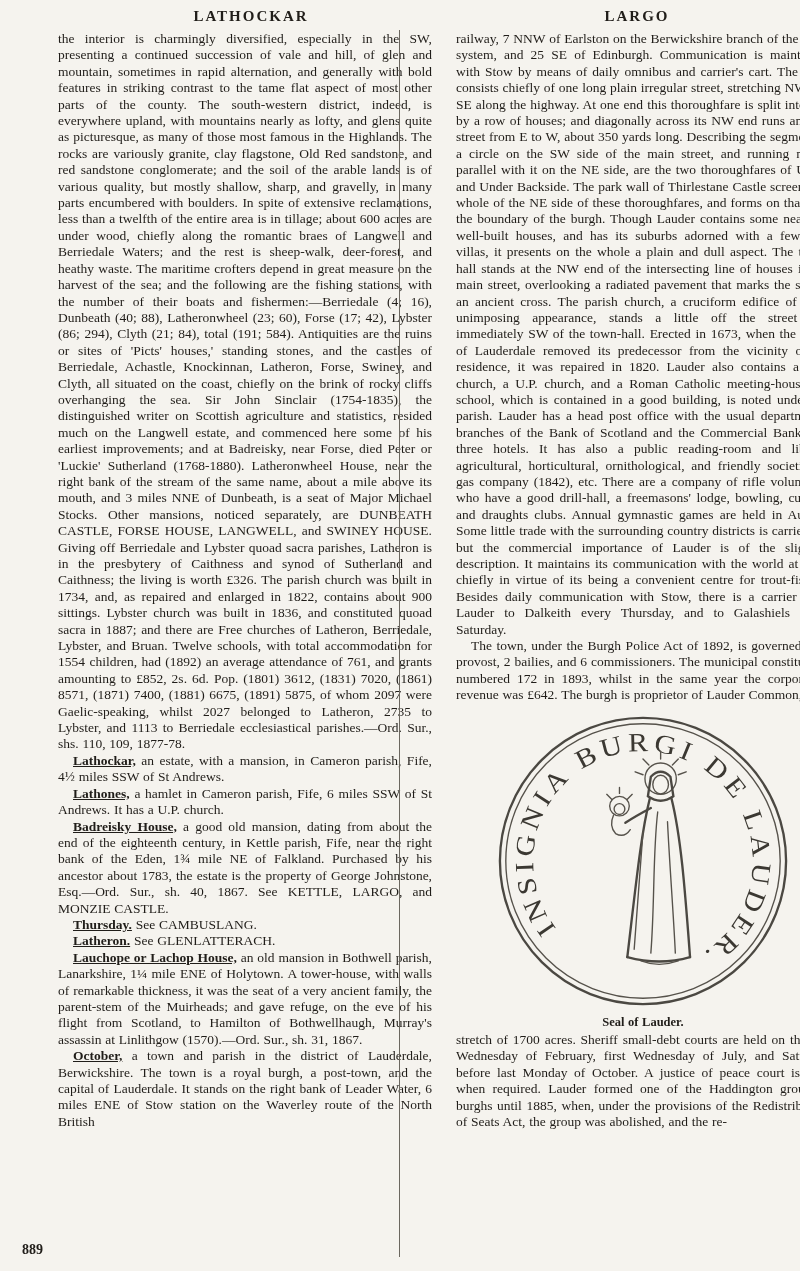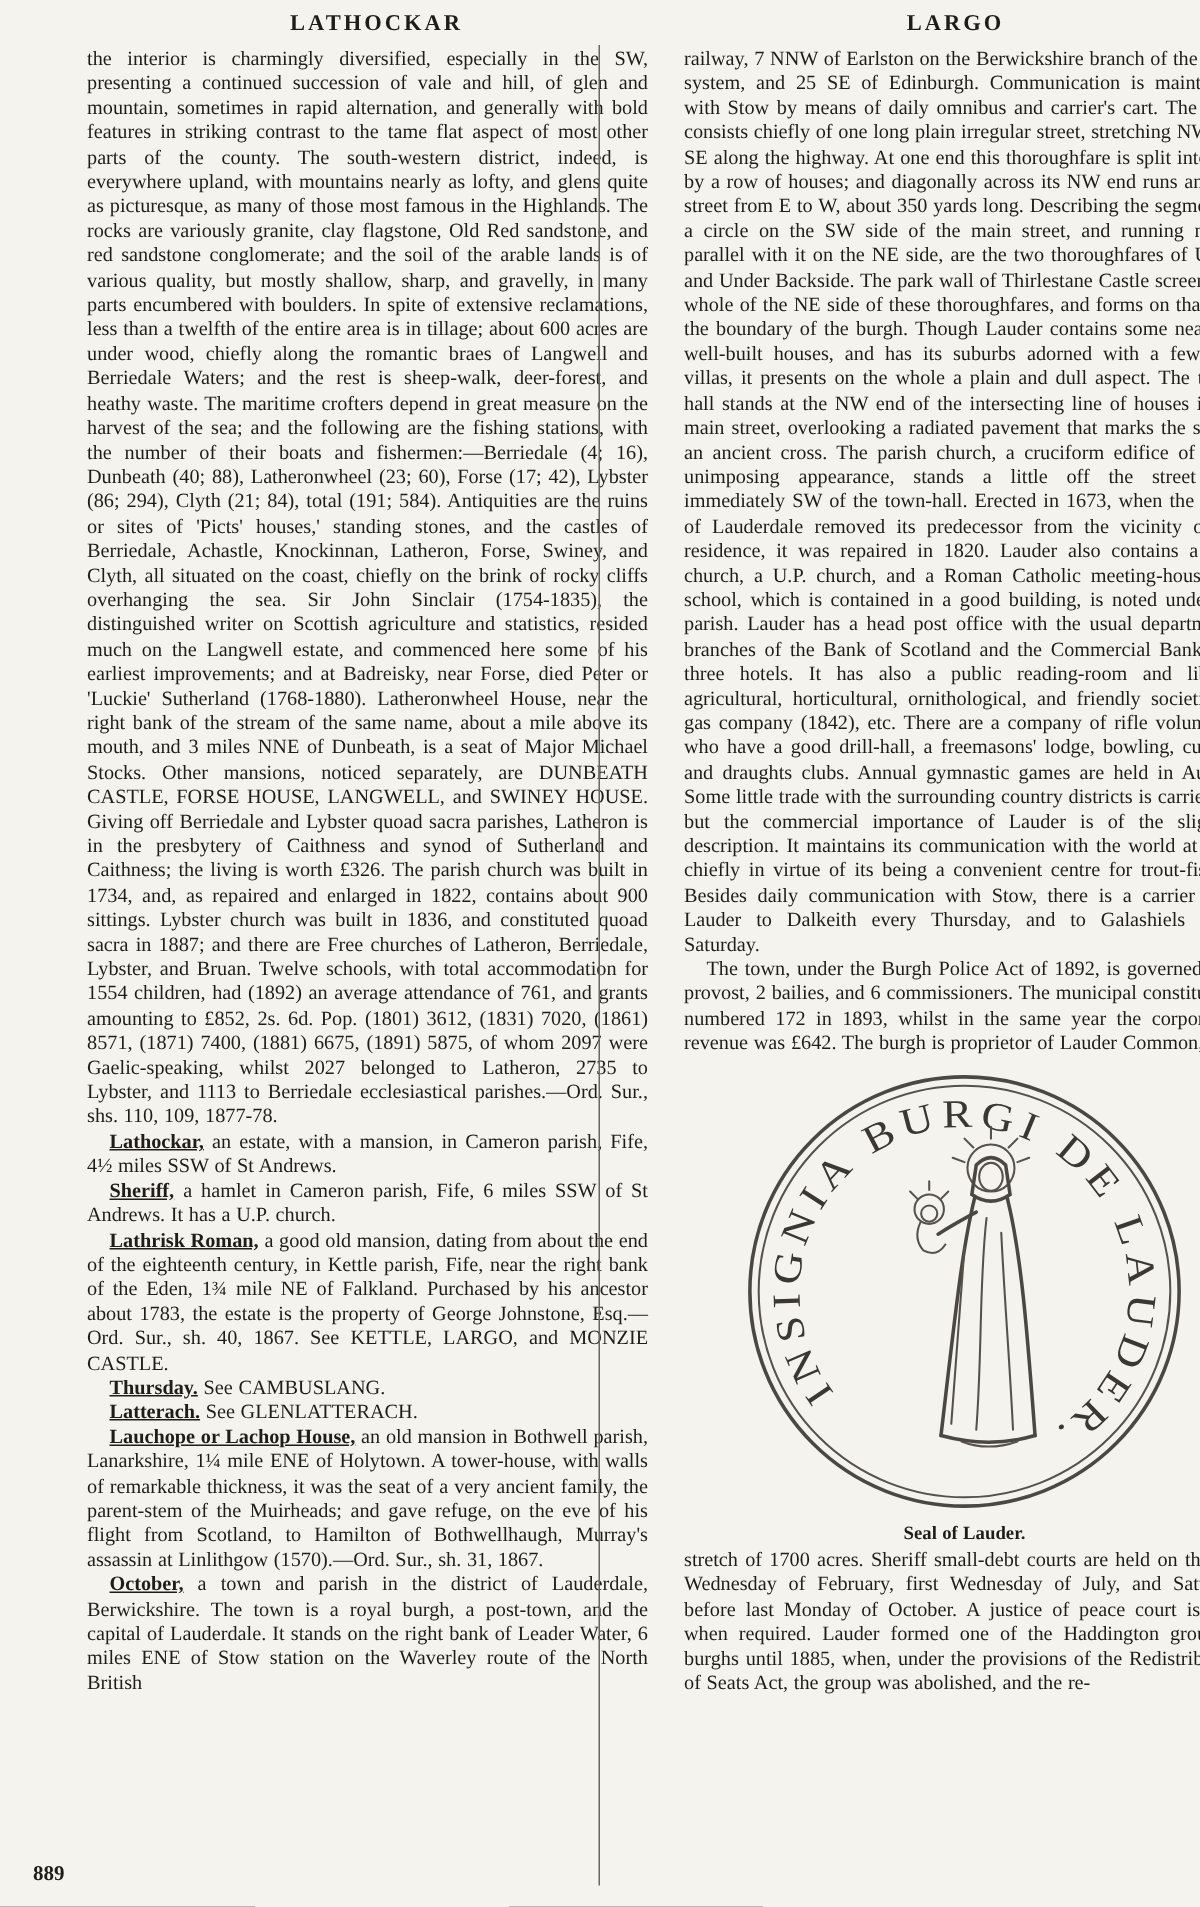--- a/index.html
+++ b/index.html
@@ -88,24 +88,24 @@
     <div class="head">LATHOCKAR</div>
     <div class="head">LARGO</div>
   </div>
 
   <div class="divider"></div>
 
   <div class="columns">
     <div class="col" id="left-body">
         <p class="para noindent">the interior is charmingly diversified, especially in the SW, presenting a continued succession of vale and hill, of glen and mountain, sometimes in rapid alternation, and generally with bold features in striking contrast to the tame flat aspect of most other parts of the county. The south-western district, indeed, is everywhere upland, with mountains nearly as lofty, and glens quite as picturesque, as many of those most famous in the Highlands.  The rocks are variously granite, clay flagstone, Old Red sandstone, and red sandstone conglomerate; and the soil of the arable lands is of various quality, but mostly shallow, sharp, and gravelly, in many parts encumbered with boulders.  In spite of extensive reclamations, less than a twelfth of the entire area is in tillage; about 600 acres are under wood, chiefly along the romantic braes of Langwell and Berriedale Waters; and the rest is sheep-walk, deer-forest, and heathy waste.  The maritime crofters depend in great measure on the harvest of the sea; and the following are the fishing stations, with the number of their boats and fishermen:—Berriedale (4; 16), Dunbeath (40; 88), Latheronwheel (23; 60), Forse (17; 42), Lybster (86; 294), Clyth (21; 84), total (191; 584). Antiquities are the ruins or sites of 'Picts' houses,' standing stones, and the castles of Berriedale, Achastle, Knockinnan, Latheron, Forse, Swiney, and Clyth, all situated on the coast, chiefly on the brink of rocky cliffs overhanging the sea.  Sir John Sinclair (1754-1835), the distinguished writer on Scottish agriculture and statistics, resided much on the Langwell estate, and commenced here some of his earliest improvements; and at Badreisky, near Forse, died Peter or 'Luckie' Sutherland (1768-1880).  Latheronwheel House, near the right bank of the stream of the same name, about a mile above its mouth, and 3 miles NNE of Dunbeath, is a seat of Major Michael Stocks.  Other mansions, noticed separately, are DUNBEATH CASTLE, FORSE HOUSE, LANGWELL, and SWINEY HOUSE.  Giving off Berriedale and Lybster quoad sacra parishes, Latheron is in the presbytery of Caithness and synod of Sutherland and Caithness; the living is worth £326.  The parish church was built in 1734, and, as repaired and enlarged in 1822, contains about 900 sittings.  Lybster church was built in 1836, and constituted quoad sacra in 1887; and there are Free churches of Latheron, Berriedale, Lybster, and Bruan.  Twelve schools, with total accommodation for 1554 children, had (1892) an average attendance of 761, and grants amounting to £852, 2s. 6d.  Pop. (1801) 3612, (1831) 7020, (1861) 8571, (1871) 7400, (1881) 6675, (1891) 5875, of whom 2097 were Gaelic-speaking, whilst 2027 belonged to Latheron, 2735 to Lybster, and 1113 to Berriedale ecclesiastical parishes.—Ord. Sur., shs. 110, 109, 1877-78.</p>
         <p class="para"><span class="lead">Lathockar,</span> an estate, with a mansion, in Cameron parish, Fife, 4½ miles SSW of St Andrews.</p>
-        <p class="para"><span class="lead">Sheriff,</span> a hamlet in Cameron parish, Fife, 6 miles SSW of St Andrews.  It has a U.P. church.</p>
-        <p class="para"><span class="lead">Lathrisk Roman,</span> a good old mansion, dating from about the end of the eighteenth century, in Kettle parish, Fife, near the right bank of the Eden, 1¾ mile NE of Falkland.  Purchased by his ancestor about 1783, the estate is the property of George Johnstone, Esq.—Ord. Sur., sh. 40, 1867.  See KETTLE, LARGO, and MONZIE CASTLE.</p>
+        <p class="para"><span class="lead">Lathones,</span> a hamlet in Cameron parish, Fife, 6 miles SSW of St Andrews.  It has a U.P. church.</p>
+        <p class="para"><span class="lead">Badreisky House,</span> a good old mansion, dating from about the end of the eighteenth century, in Kettle parish, Fife, near the right bank of the Eden, 1¾ mile NE of Falkland.  Purchased by his ancestor about 1783, the estate is the property of George Johnstone, Esq.—Ord. Sur., sh. 40, 1867.  See KETTLE, LARGO, and MONZIE CASTLE.</p>
         <p class="para"><span class="lead">Thursday.</span>  See CAMBUSLANG.</p>
-        <p class="para"><span class="lead">Latterach.</span>  See GLENLATTERACH.</p>
+        <p class="para"><span class="lead">Latheron.</span>  See GLENLATTERACH.</p>
         <p class="para"><span class="lead">Lauchope or Lachop House,</span> an old mansion in Bothwell parish, Lanarkshire, 1¼ mile ENE of Holytown. A tower-house, with walls of remarkable thickness, it was the seat of a very ancient family, the parent-stem of the Muirheads; and gave refuge, on the eve of his flight from Scotland, to Hamilton of Bothwellhaugh, Murray's assassin at Linlithgow (1570).—Ord. Sur., sh. 31, 1867.</p>
         <p class="para"><span class="lead">October,</span> a town and parish in the district of Lauderdale, Berwickshire.  The town is a royal burgh, a post-town, and the capital of Lauderdale.  It stands on the right bank of Leader Water, 6 miles ENE of Stow station on the Waverley route of the North British</p>
       </div>
 
     <div class="col">
       <div id="right-body-top">
           <p class="para noindent">railway, 7 NNW of Earlston on the Berwickshire branch of the same system, and 25 SE of Edinburgh. Communication is maintained with Stow by means of daily omnibus and carrier's cart.  The town consists chiefly of one long plain irregular street, stretching NW and SE along the highway.  At one end this thoroughfare is split into two by a row of houses; and diagonally across its NW end runs another street from E to W, about 350 yards long.  Describing the segment of a circle on the SW side of the main street, and running nearly parallel with it on the NE side, are the two thoroughfares of Upper and Under Backside.  The park wall of Thirlestane Castle screens the whole of the NE side of these thoroughfares, and forms on that side the boundary of the burgh.  Though Lauder contains some neat and well-built houses, and has its suburbs adorned with a few neat villas, it presents on the whole a plain and dull aspect.  The town-hall stands at the NW end of the intersecting line of houses in the main street, overlooking a radiated pavement that marks the site of an ancient cross.  The parish church, a cruciform edifice of quite unimposing appearance, stands a little off the street line immediately SW of the town-hall. Erected in 1673, when the Duke of Lauderdale removed its predecessor from the vicinity of his residence, it was repaired in 1820.  Lauder also contains a Free church, a U.P. church, and a Roman Catholic meeting-house. Its school, which is contained in a good building, is noted under the parish.  Lauder has a head post office with the usual departments, branches of the Bank of Scotland and the Commercial Bank, and three hotels. It has also a public reading-room and library, agricultural, horticultural, ornithological, and friendly societies, a gas company (1842), etc.  There are a company of rifle volunteers, who have a good drill-hall, a freemasons' lodge, bowling, curling, and draughts clubs. Annual gymnastic games are held in August.  Some little trade with the surrounding country districts is carried on, but the commercial importance of Lauder is of the slightest description.  It maintains its communication with the world at large chiefly in virtue of its being a convenient centre for trout-fishers.  Besides daily communication with Stow, there is a carrier from Lauder to Dalkeith every Thursday, and to Galashiels every Saturday.</p>
           <p class="para">The town, under the Burgh Police Act of 1892, is governed by a provost, 2 bailies, and 6 commissioners. The municipal constituency numbered 172 in 1893, whilst in the same year the corporation revenue was £642.  The burgh is proprietor of Lauder Common, a</p>
         </div>
 

